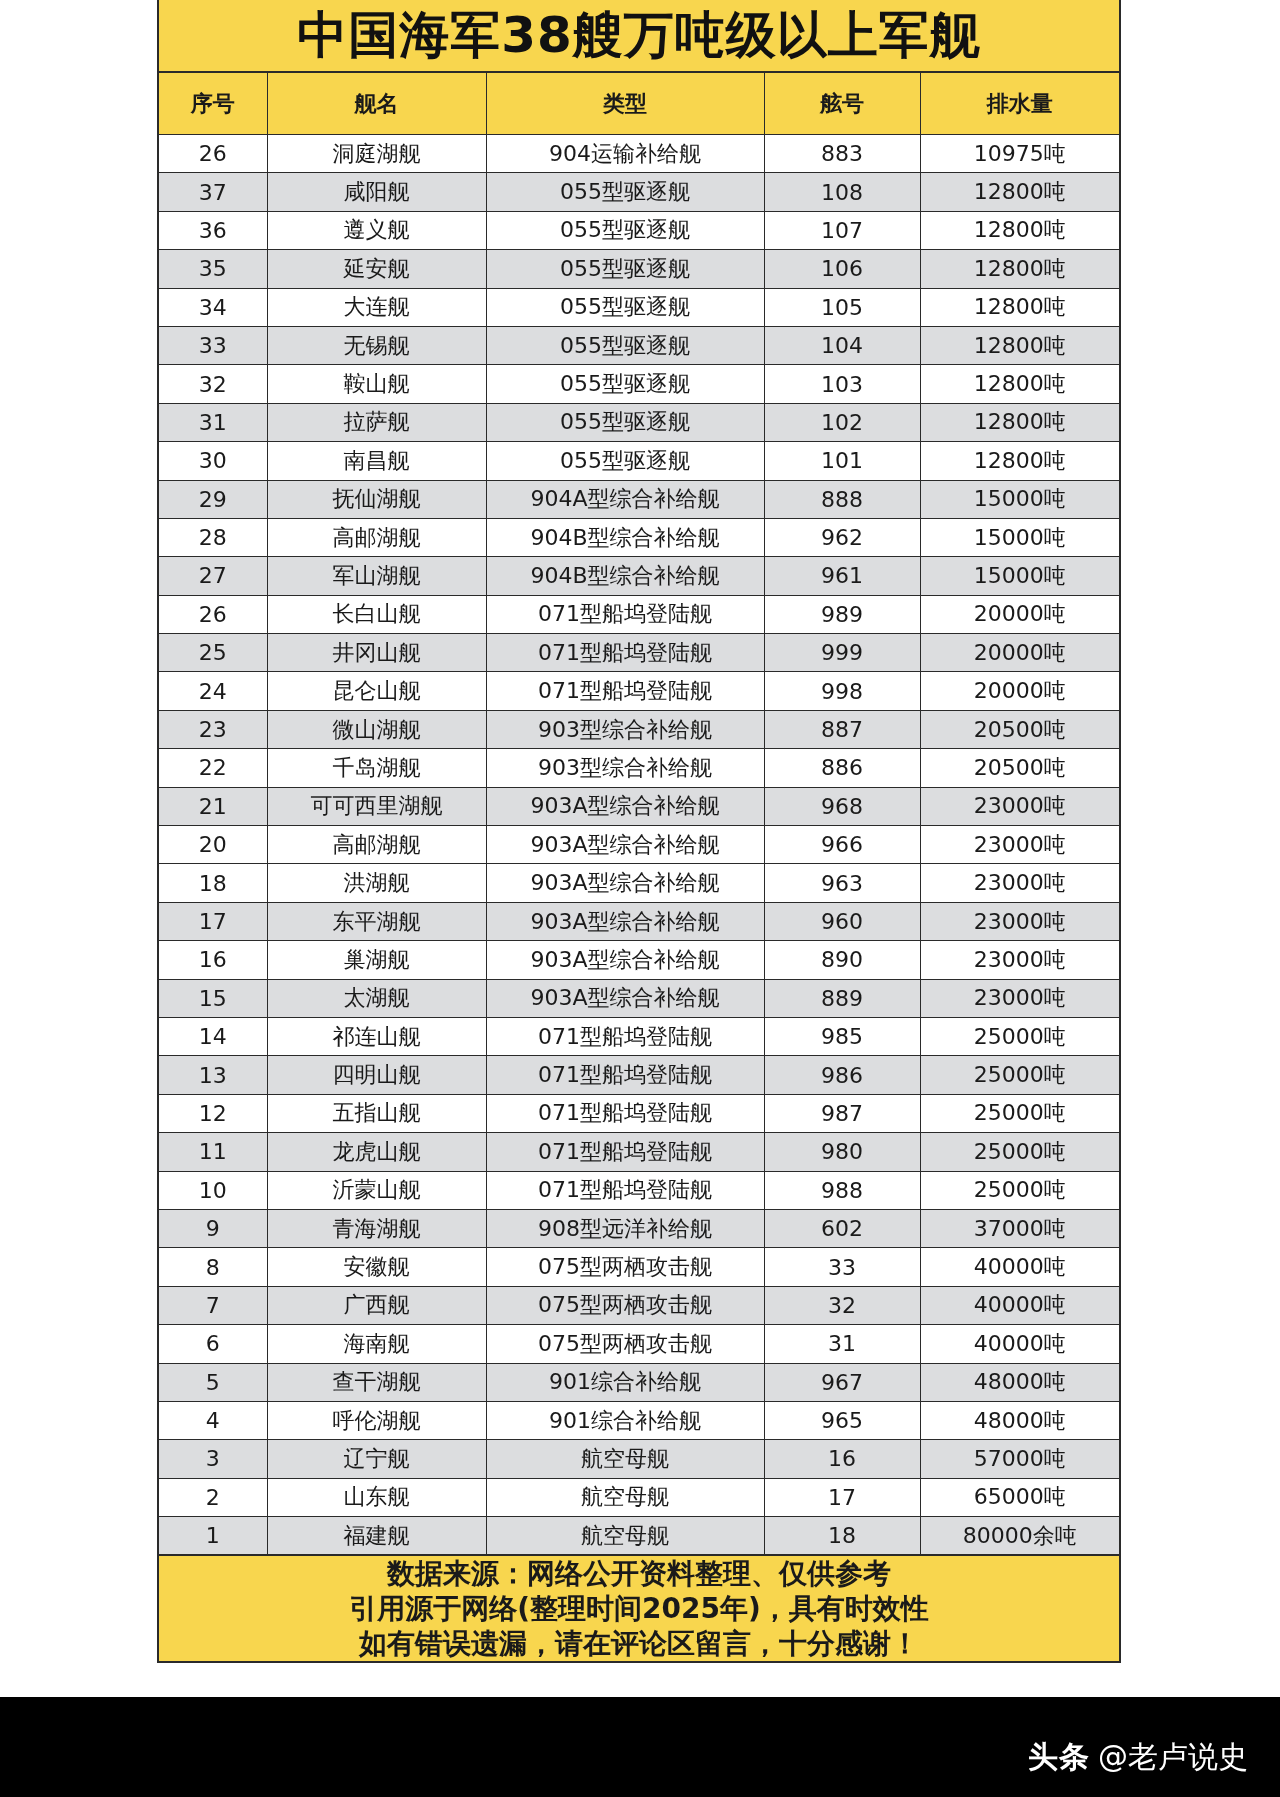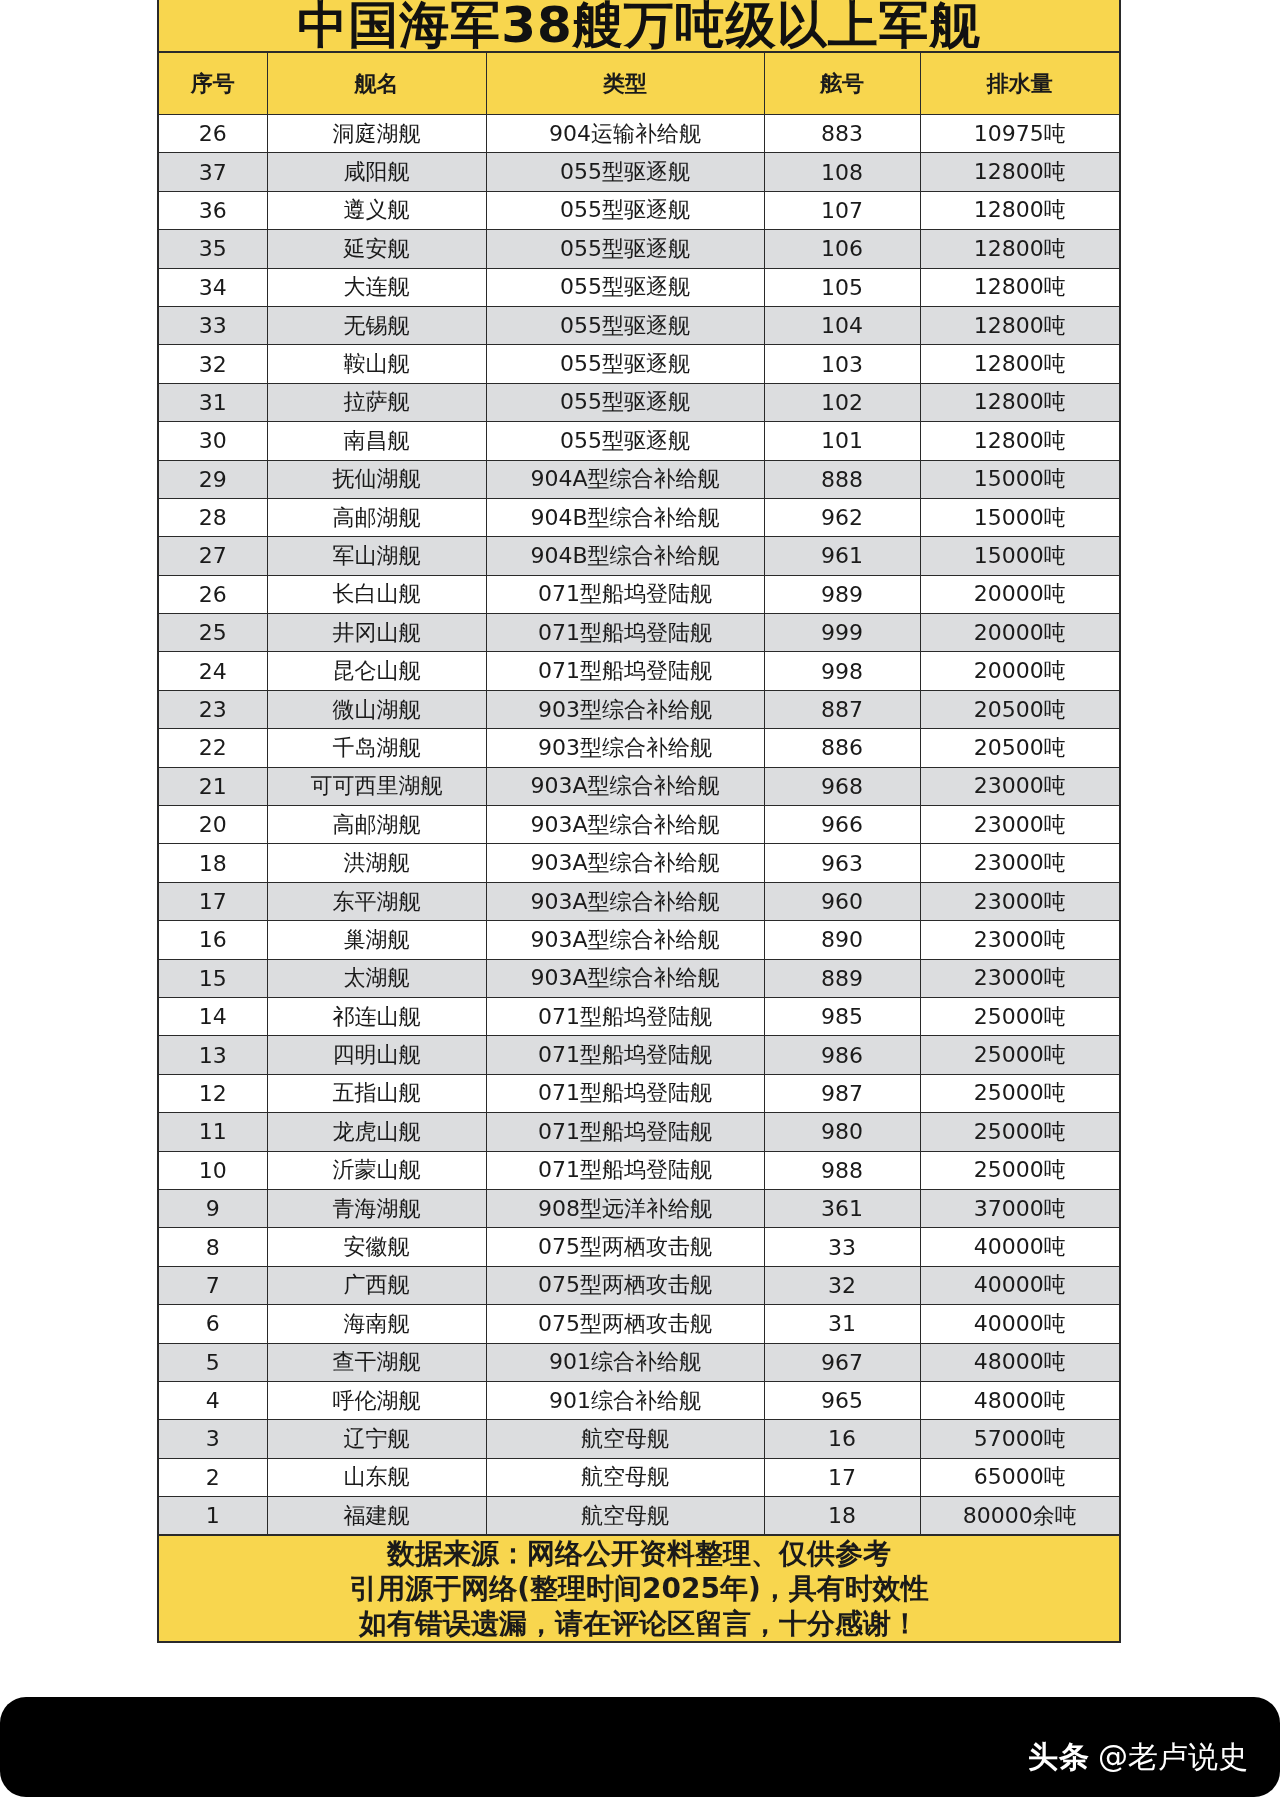--- a/index.html
+++ b/index.html
@@ -6,21 +6,21 @@
   body {
     width: 1280px; height: 1797px; background: #ffffff; position: relative; overflow: hidden;
     font-family: "DejaVu Sans", "Liberation Sans", sans-serif; color: #111;
   }
   .sheet {
     position: absolute; left: 157px; top: 0; width: 964px;
     border-left: 2px solid #2a2a2a; border-right: 2px solid #2a2a2a;
     box-sizing: border-box;
   }
   .title {
-    height: 53px; background: #f8d64e; display: flex; align-items: center; justify-content: center;
+    height: 73px; background: #f8d64e; display: flex; align-items: center; justify-content: center;
     font-weight: bold; font-size: 50px; letter-spacing: 1px; color: #111;
     border-bottom: 2px solid #2a2a2a; box-sizing: border-box;
   }
   table { border-collapse: collapse; width: 100%; table-layout: fixed; }
   col.c1 { width: 108px; }
   col.c2 { width: 219px; }
   col.c3 { width: 278px; }
   col.c4 { width: 156px; }
   col.c5 { width: auto; }
   th {
@@ -34,21 +34,21 @@
   th:first-child, td:first-child { border-left: none; }
   th:last-child, td:last-child { border-right: none; }
   tr.alt td { background: #dcdddf; }
   tr.norm td { background: #ffffff; }
   .footer {
     background: #f8d64e; height: 108px; display: flex; flex-direction: column; align-items: center; justify-content: center;
     font-size: 28px; font-weight: bold; line-height: 35px; color: #1a1a1a;
     border-top: 1.5px solid #2a2a2a; border-bottom: 2px solid #2a2a2a; box-sizing: border-box;
   }
   .blackbar {
-    position: absolute; left: 0; top: 1697px; width: 1280px; height: 100px; background: #000; border-radius: 26px;
+    position: absolute; left: 0; top: 1697px; width: 1280px; height: 100px; background: #000;
   }
   .watermark {
     position: absolute; right: 32px; top: 40px; color: #fff; font-size: 30px; display: flex; align-items: center; gap: 8px;
   }
   .watermark .brand { font-weight: bold; letter-spacing: 1px; }
 </style>
 </head>
 <body>
 
 <div class="sheet">
@@ -264,21 +264,21 @@
           <td>10</td>
           <td>沂蒙山舰</td>
           <td>071型船坞登陆舰</td>
           <td>988</td>
           <td>25000吨</td>
         </tr>
         <tr class="alt">
           <td>9</td>
           <td>青海湖舰</td>
           <td>908型远洋补给舰</td>
-          <td>361</td>
+          <td>602</td>
           <td>37000吨</td>
         </tr>
         <tr class="norm">
           <td>8</td>
           <td>安徽舰</td>
           <td>075型两栖攻击舰</td>
           <td>33</td>
           <td>40000吨</td>
         </tr>
         <tr class="alt">

